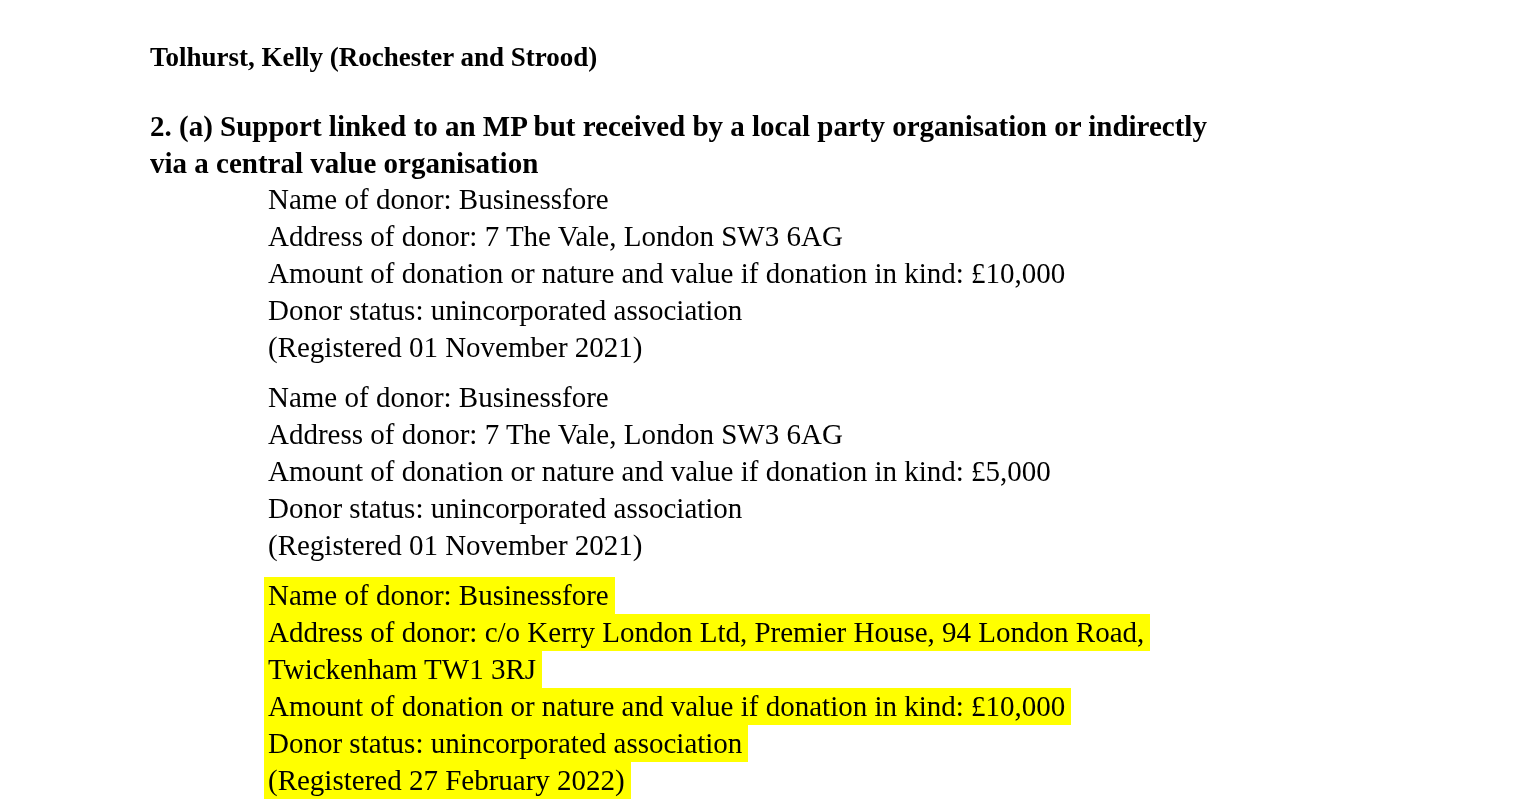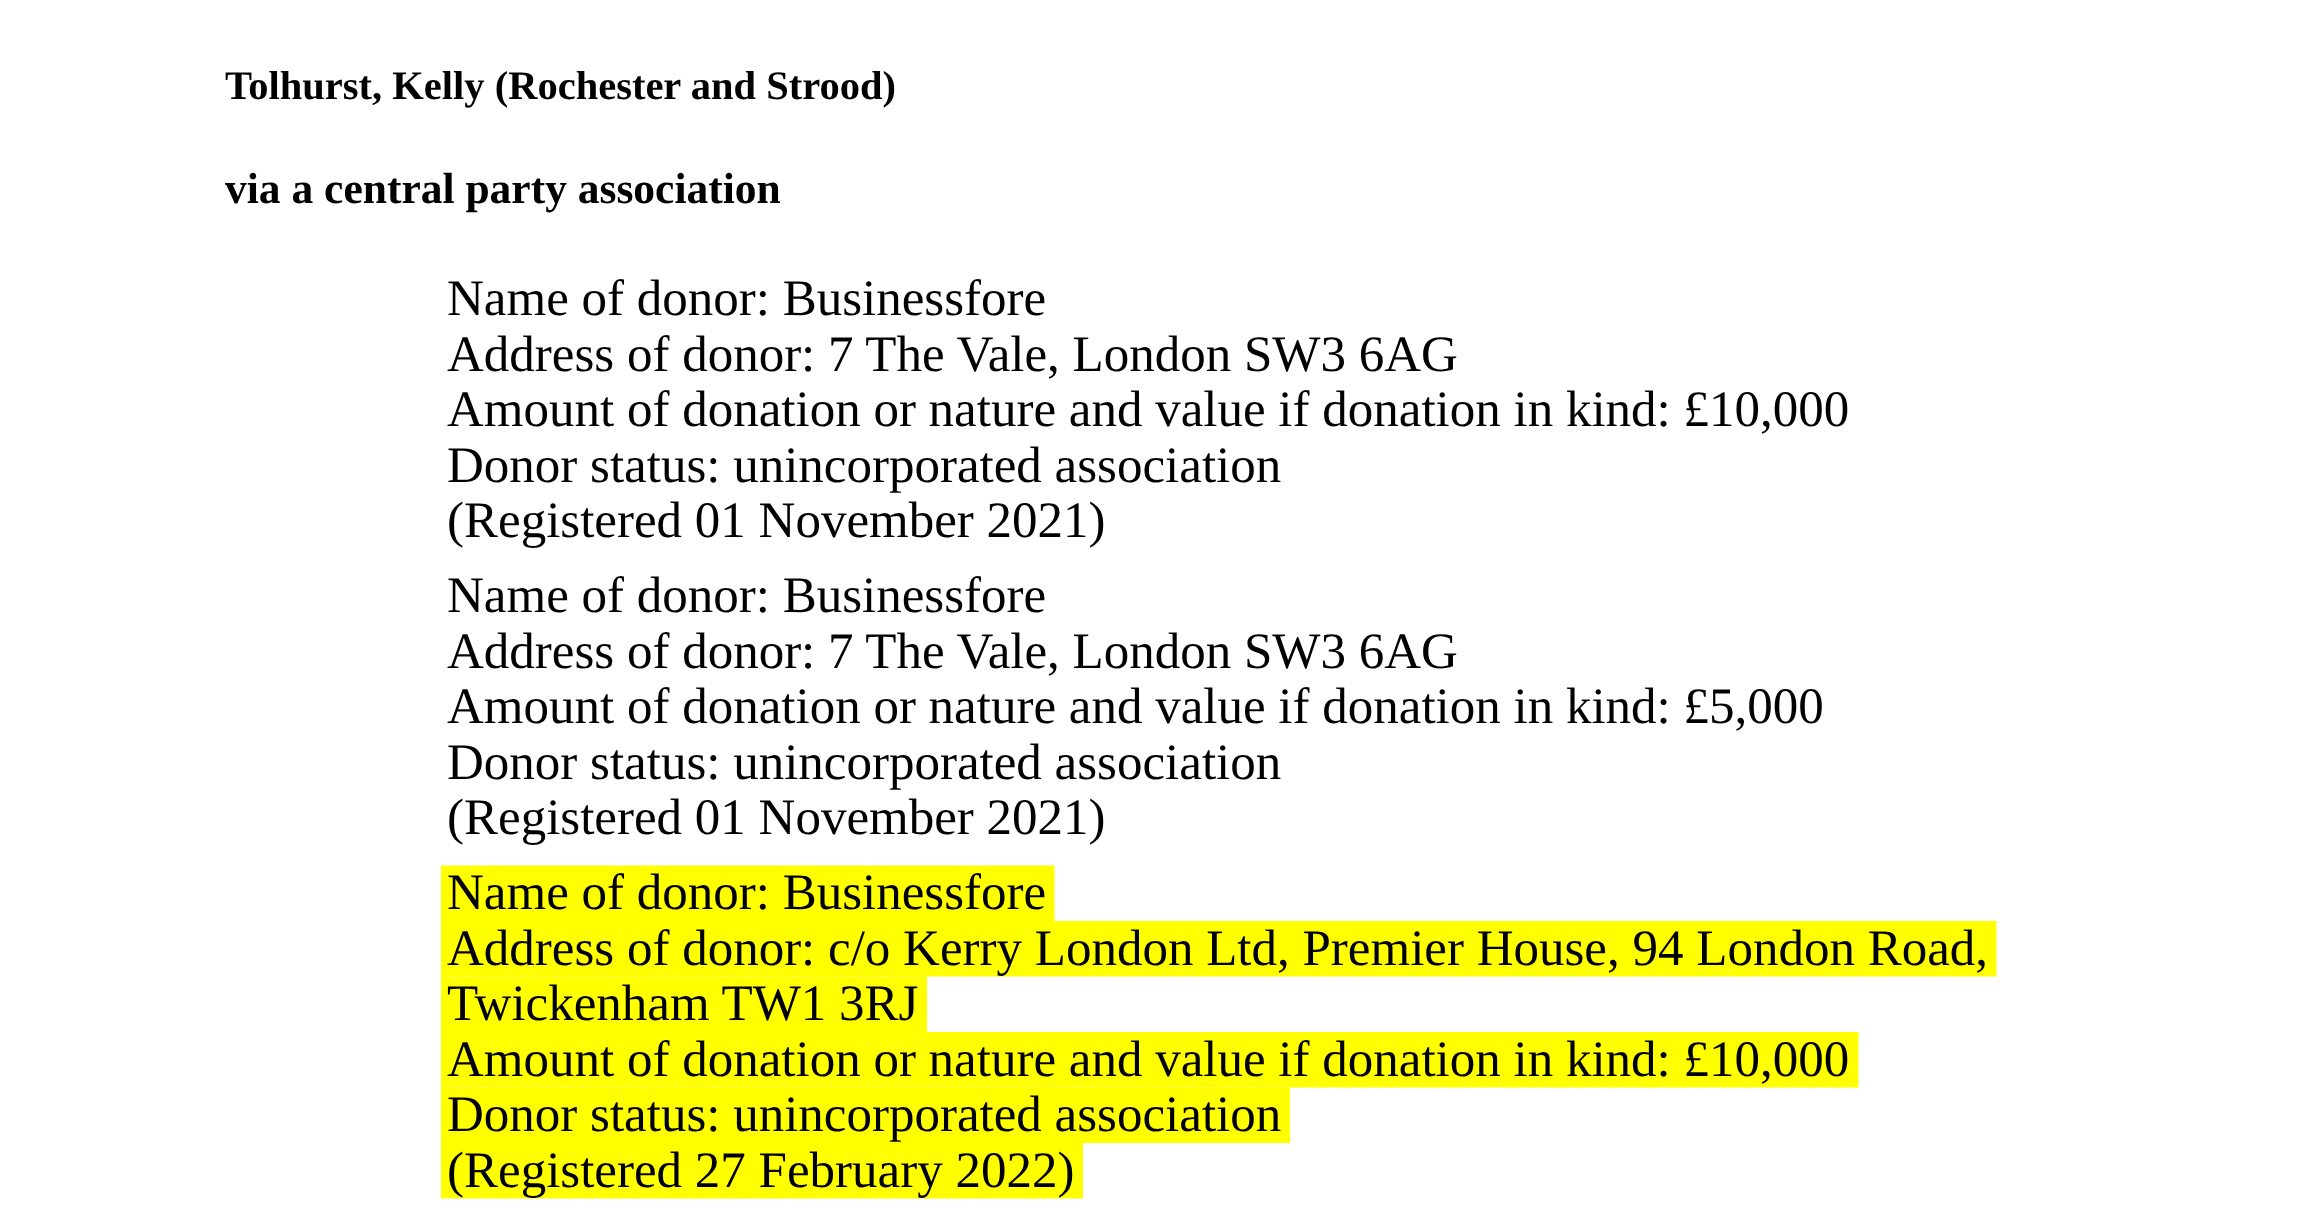--- a/index.html
+++ b/index.html
@@ -32,44 +32,45 @@
     margin: 0;
     font-size: 29px;
     line-height: 37px;
     font-weight: 700;
   }
   .heading-line {
     white-space: nowrap;
   }
   .entries {
     position: absolute;
-    left: 298px;
+    left: 268px;
     top: 181px;
-    font-size: 34px;
+    font-size: 29px;
     line-height: 37px;
   }
   .entry { margin: 0; }
   .entry + .entry { margin-top: 13px; }
   .entry-line { white-space: nowrap; }
   .entry.highlighted .entry-line {
     background: var(--hl, #ffff00);
     width: -moz-fit-content;
     width: fit-content;
     padding: 0 6px 0 4px;
     margin-left: -4px;
   }
 </style>
 </head>
 <body style="background: rgb(255, 255, 255); color: rgb(0, 0, 0); --hl: #ffff00;">
 
 <div>
   <h1 class="doc-title">Tolhurst, Kelly (Rochester and Strood)</h1>
 
   <h2 class="section-heading">
-      <div class="heading-line">via a central party association</div>
+      <div class="heading-line">2. (a) Support linked to an MP but received by a local party organisation or indirectly</div>
+      <div class="heading-line">via a central value organisation</div>
     </h2>
 
   <div class="entries">
       <div class="entry">
         <div class="entry-line">Name of donor: Businessfore</div>
         <div class="entry-line">Address of donor: 7 The Vale, London SW3 6AG</div>
         <div class="entry-line">Amount of donation or nature and value if donation in kind: £10,000</div>
         <div class="entry-line">Donor status: unincorporated association</div>
         <div class="entry-line">(Registered 01 November 2021)</div>
       </div>

